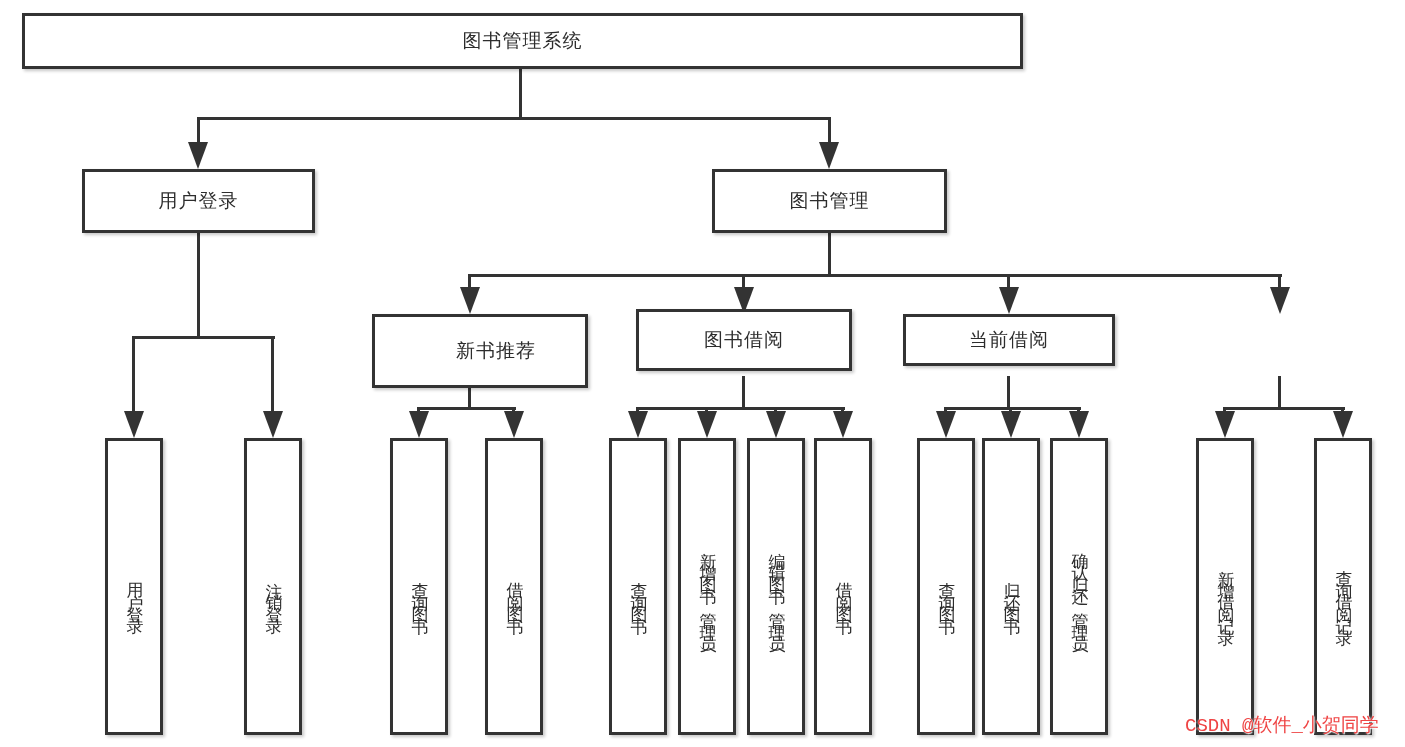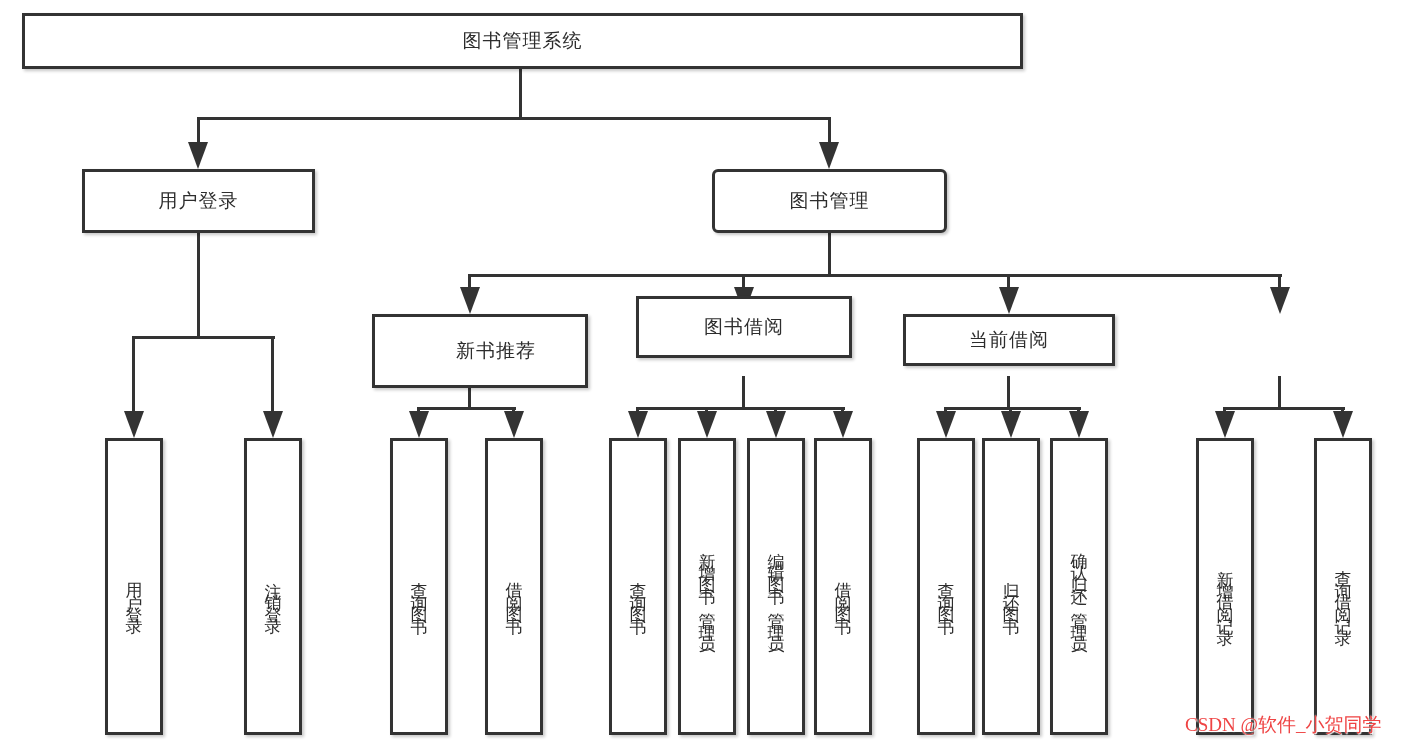--- a/index.html
+++ b/index.html
@@ -5,21 +5,21 @@
   html, body {
     margin: 0;
     padding: 0;
     background: #ffffff;
   }
   .canvas {
     position: relative;
     width: 1405px;
     height: 747px;
     background: #ffffff;
-    font-family: Liberation Serif, serif;
+    font-family: Liberation Mono, monospace;
     overflow: hidden;
   }
   
   .node {
     position: absolute;
     box-sizing: border-box;
     background: #ffffff;
     border: 3px solid #333333;
     display: flex;
     align-items: center;
@@ -82,21 +82,21 @@
     <div class="vline" style="left:519px; top:69px;  height:48px;"></div>
     <div class="hline" style="left:197px; top:117px; width:634px;"></div>
     <div class="vline" style="left:197px; top:117px; height:28px;"></div>
     <div class="arrow" style="left:188px; top:142px;"></div>
     <div class="vline" style="left:828px; top:117px; height:28px;"></div>
     <div class="arrow" style="left:819px; top:142px;"></div>
   </div>
 
   <div class="node h-node" style="left:82px; top:169px; width:233px; height:64px;">用户登录</div>
 
-  <div class="node h-node" style="left:712px; top:169px; width:235px; height:64px;border-radius:6px;">图书管理</div>
+  <div class="node h-node" style="left:712px; top:169px; width:235px; height:64px;">图书管理</div>
 
   <div>
     <div class="vline" style="left:197px; top:233px; height:106px;"></div>
     <div class="hline" style="left:132px; top:336px; width:143px;"></div>
     <div class="vline" style="left:132px; top:336px; height:78px;"></div>
     <div class="arrow" style="left:124px; top:411px;"></div>
     <div class="vline" style="left:271px; top:336px; height:78px;"></div>
     <div class="arrow" style="left:263px; top:411px;"></div>
   </div>
 
@@ -108,21 +108,21 @@
     <div class="vline" style="left:742px;  top:274px; height:16px;"></div>
     <div class="arrow" style="left:734px;  top:287px;"></div>
     <div class="vline" style="left:1007px; top:274px; height:16px;"></div>
     <div class="arrow" style="left:999px;  top:287px;"></div>
     <div class="vline" style="left:1278px; top:274px; height:16px;"></div>
     <div class="arrow" style="left:1270px; top:287px;"></div>
   </div>
 
   <div class="node h-node" style="left:372px; top:314px; width:216px; height:74px;padding-left:32px;">新书推荐</div>
 
-  <div class="node h-node" style="left:636px; top:296px; width:216px; height:62px;">图书借阅</div>
+  <div class="node h-node" style="left:636px; top:309px; width:216px; height:62px;">图书借阅</div>
 
   <div class="node h-node" style="left:903px; top:314px; width:212px; height:52px;">当前借阅</div>
 
 
   <div>
     <div class="vline" style="left:468px; top:376px; height:34px;"></div>
     <div class="hline" style="left:417px; top:407px; width:99px;"></div>
     <div class="vline" style="left:417px; top:407px; height:8px;"></div>
     <div class="arrow" style="left:409px; top:411px;"></div>
     <div class="vline" style="left:512px; top:407px; height:8px;"></div>

